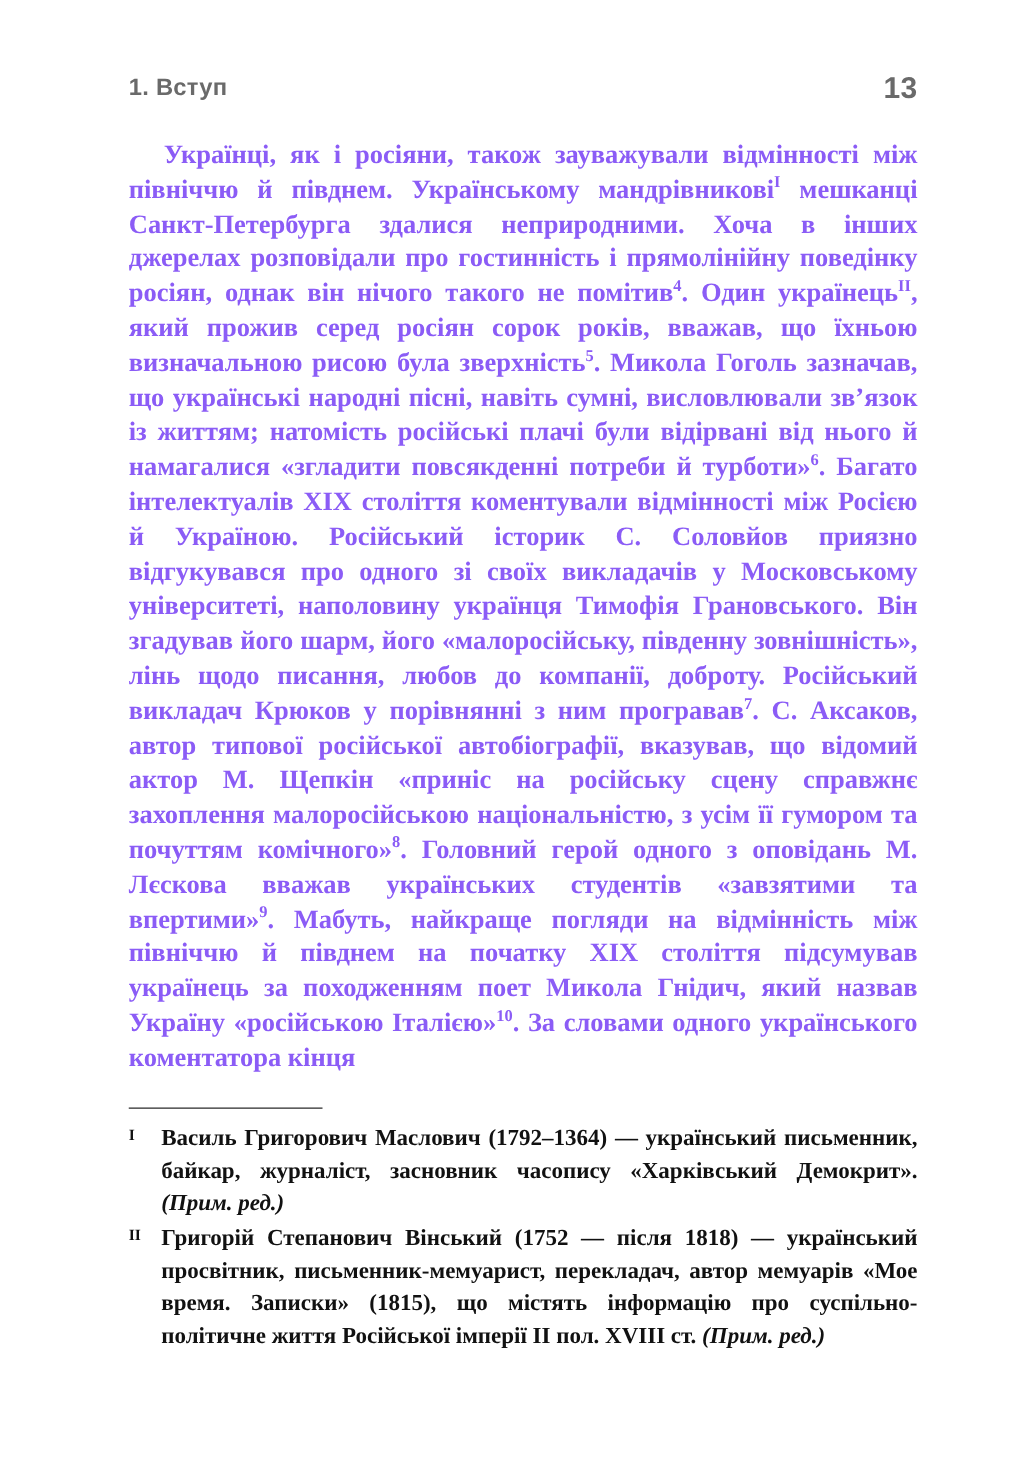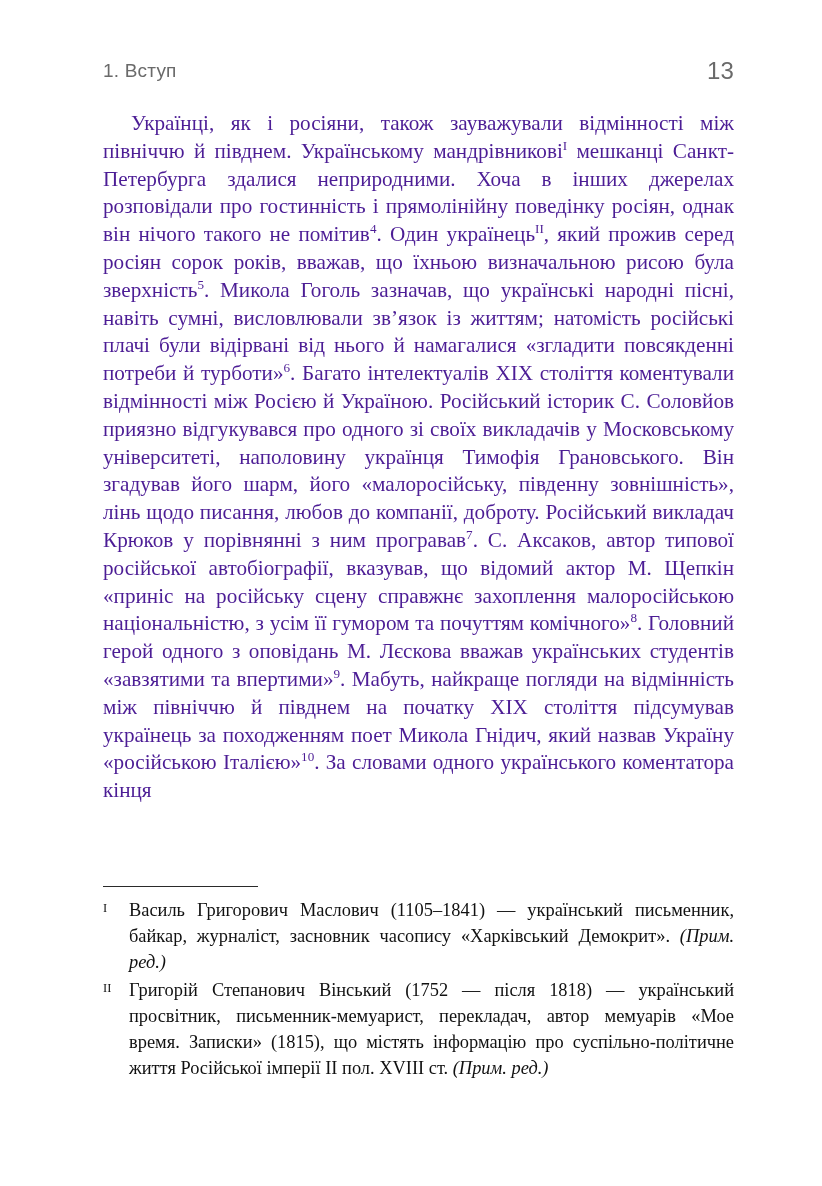--- a/index.html
+++ b/index.html
@@ -16,20 +16,21 @@
     position: relative;
   }
 
   .page {
     position: absolute;
     top: 0;
     left: 0;
     width: 728px;
     height: 1186px;
     box-sizing: border-box;
+    font-weight: bold;
   }
 
   
   .running-head {
     position: absolute;
     top: 56px;
     left: 103px;
     width: 631px;
     height: 30px;
     display: flex;
@@ -52,21 +53,21 @@
   .body-text {
     position: absolute;
     top: 110px;
     left: 103px;
     width: 631px;
     font-size: 21.2px;
     line-height: 27.8px;
     text-align: justify;
     text-justify: inter-word;
     hyphens: manual;
-    color: #4c1d95;
+    color: #8b5cf6;
   }
   .body-text p {
     margin: 0;
     text-indent: 28px;
   }
   .body-text sup,
   .footnotes sup {
     font-size: 0.62em;
     vertical-align: super;
     line-height: 0;
@@ -123,21 +124,21 @@
 
   <div class="body-text">
     <p><span>Українці, як і росіяни, також зауважували відмінності між північчю й півднем. Українському мандрівникові</span><sup>I</sup><span> мешканці Санкт-Петербурга здалися неприродними. Хоча в інших джерелах розповідали про гостинність і прямолінійну поведінку росіян, однак він нічого такого не помітив</span><sup>4</sup><span>. Один українець</span><sup>II</sup><span>, який прожив серед росіян сорок років, вважав, що їхньою визначальною рисою була зверхність</span><sup>5</sup><span>. Микола Гоголь зазначав, що українські народні пісні, навіть сумні, висловлювали зв’язок із життям; натомість російські плачі були відірвані від нього й намагалися «згладити повсякденні потреби й турботи»</span><sup>6</sup><span>. Багато інтелектуалів XIX століття коментували відмінності між Росією й Україною. Російський історик С. Соловйов приязно відгукувався про одного зі своїх викладачів у Московському університеті, наполовину українця Тимофія Грановського. Він згадував його шарм, його «малоросійську, південну зовнішність», лінь щодо писання, любов до компанії, доброту. Російський викладач Крюков у порівнянні з ним програвав</span><sup>7</sup><span>. С. Аксаков, автор типової російської автобіографії, вказував, що відомий актор М. Щепкін «приніс на російську сцену справжнє захоплення малоросійською національністю, з усім її гумором та почуттям комічного»</span><sup>8</sup><span>. Головний герой одного з оповідань М. Лєскова вважав українських студентів «завзятими та впертими»</span><sup>9</sup><span>. Мабуть, найкраще погляди на відмінність між північчю й півднем на початку XIX століття підсумував українець за походженням поет Микола Гнідич, який назвав Україну «російською Італією»</span><sup>10</sup><span>. За словами одного українського коментатора кінця</span></p>
   </div>
 
   <div class="footnotes">
     <div class="footnote-rule"></div>
     <div>
         <div class="footnote">
           <span class="marker">I</span>
-          <span class="note-body"><span>Василь Григорович Маслович (1105–1841) — український письменник, байкар, журналіст, засновник часопису «Харківський Демокрит». </span><em>(Прим. ред.)</em></span>
+          <span class="note-body"><span>Василь Григорович Маслович (1792–1364) — український письменник, байкар, журналіст, засновник часопису «Харківський Демокрит». </span><em>(Прим. ред.)</em></span>
         </div>
         <div class="footnote">
           <span class="marker">II</span>
           <span class="note-body"><span>Григорій Степанович  Вінський (1752 — після 1818) — український просвітник, письменник-мемуарист, перекладач, автор мемуарів «Мое время. Записки» (1815), що містять інформацію про суспільно-політичне життя Російської імперії II пол. XVIII ст. </span><em>(Прим. ред.)</em></span>
         </div>
       </div>
   </div>
 
 </div>
 

